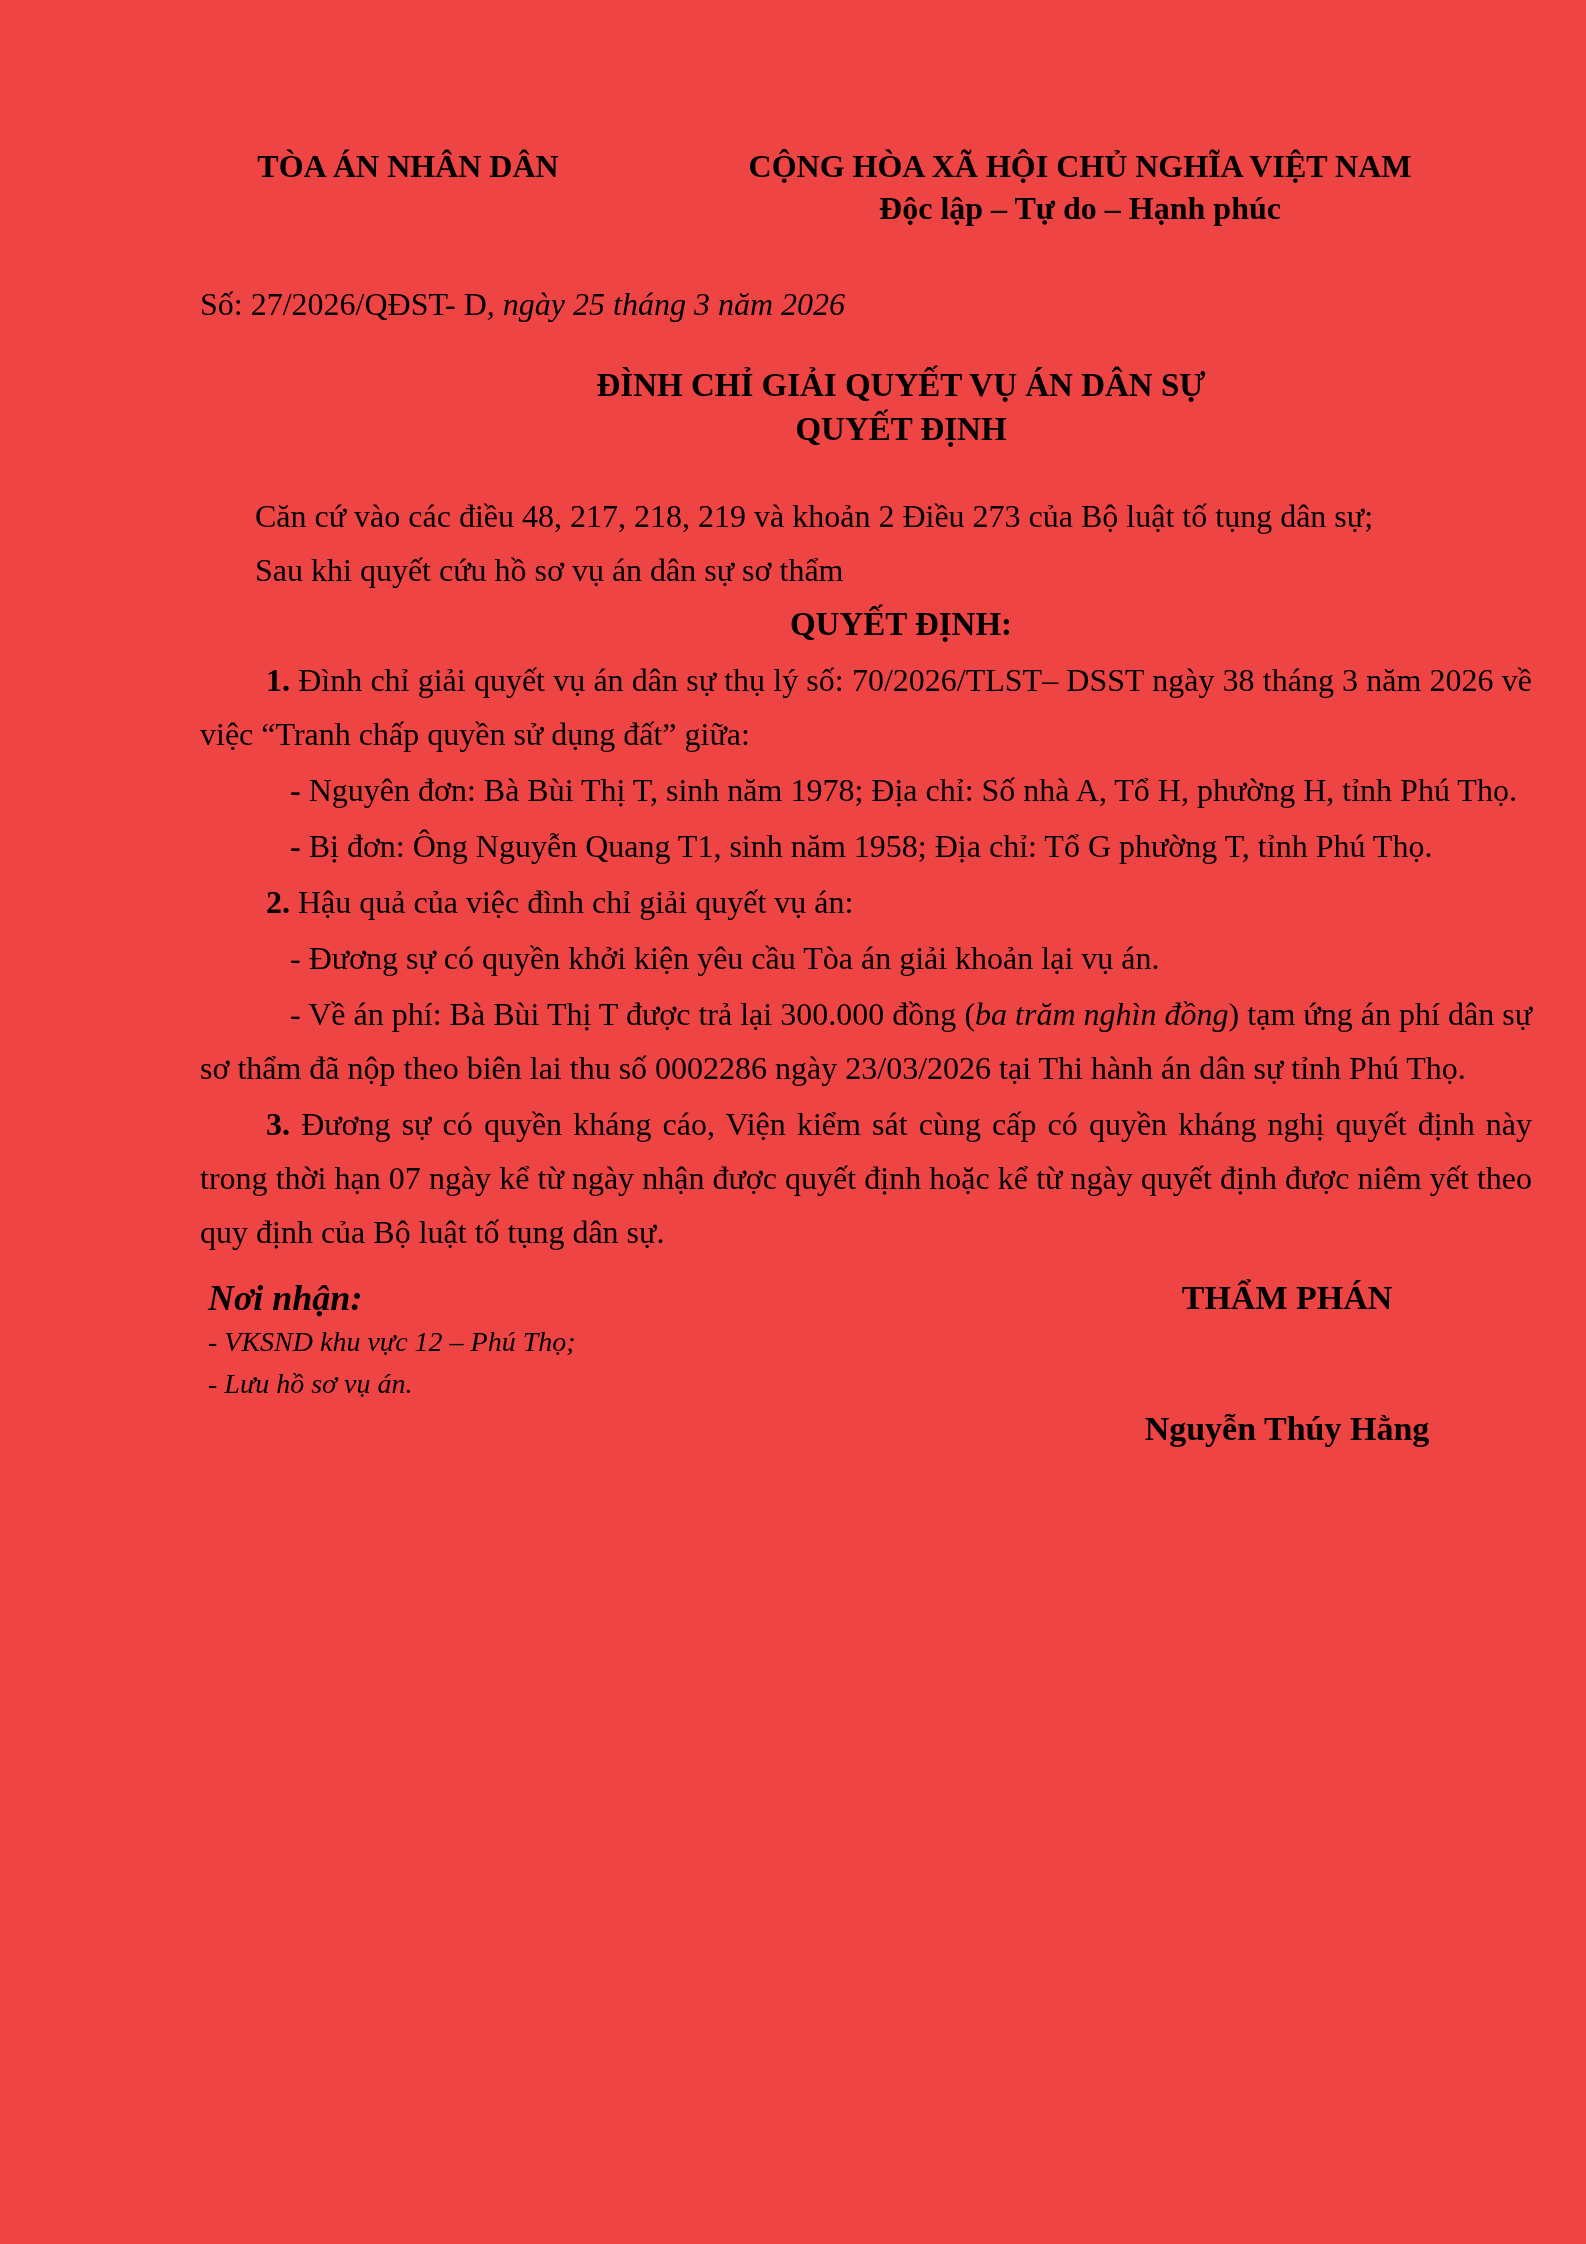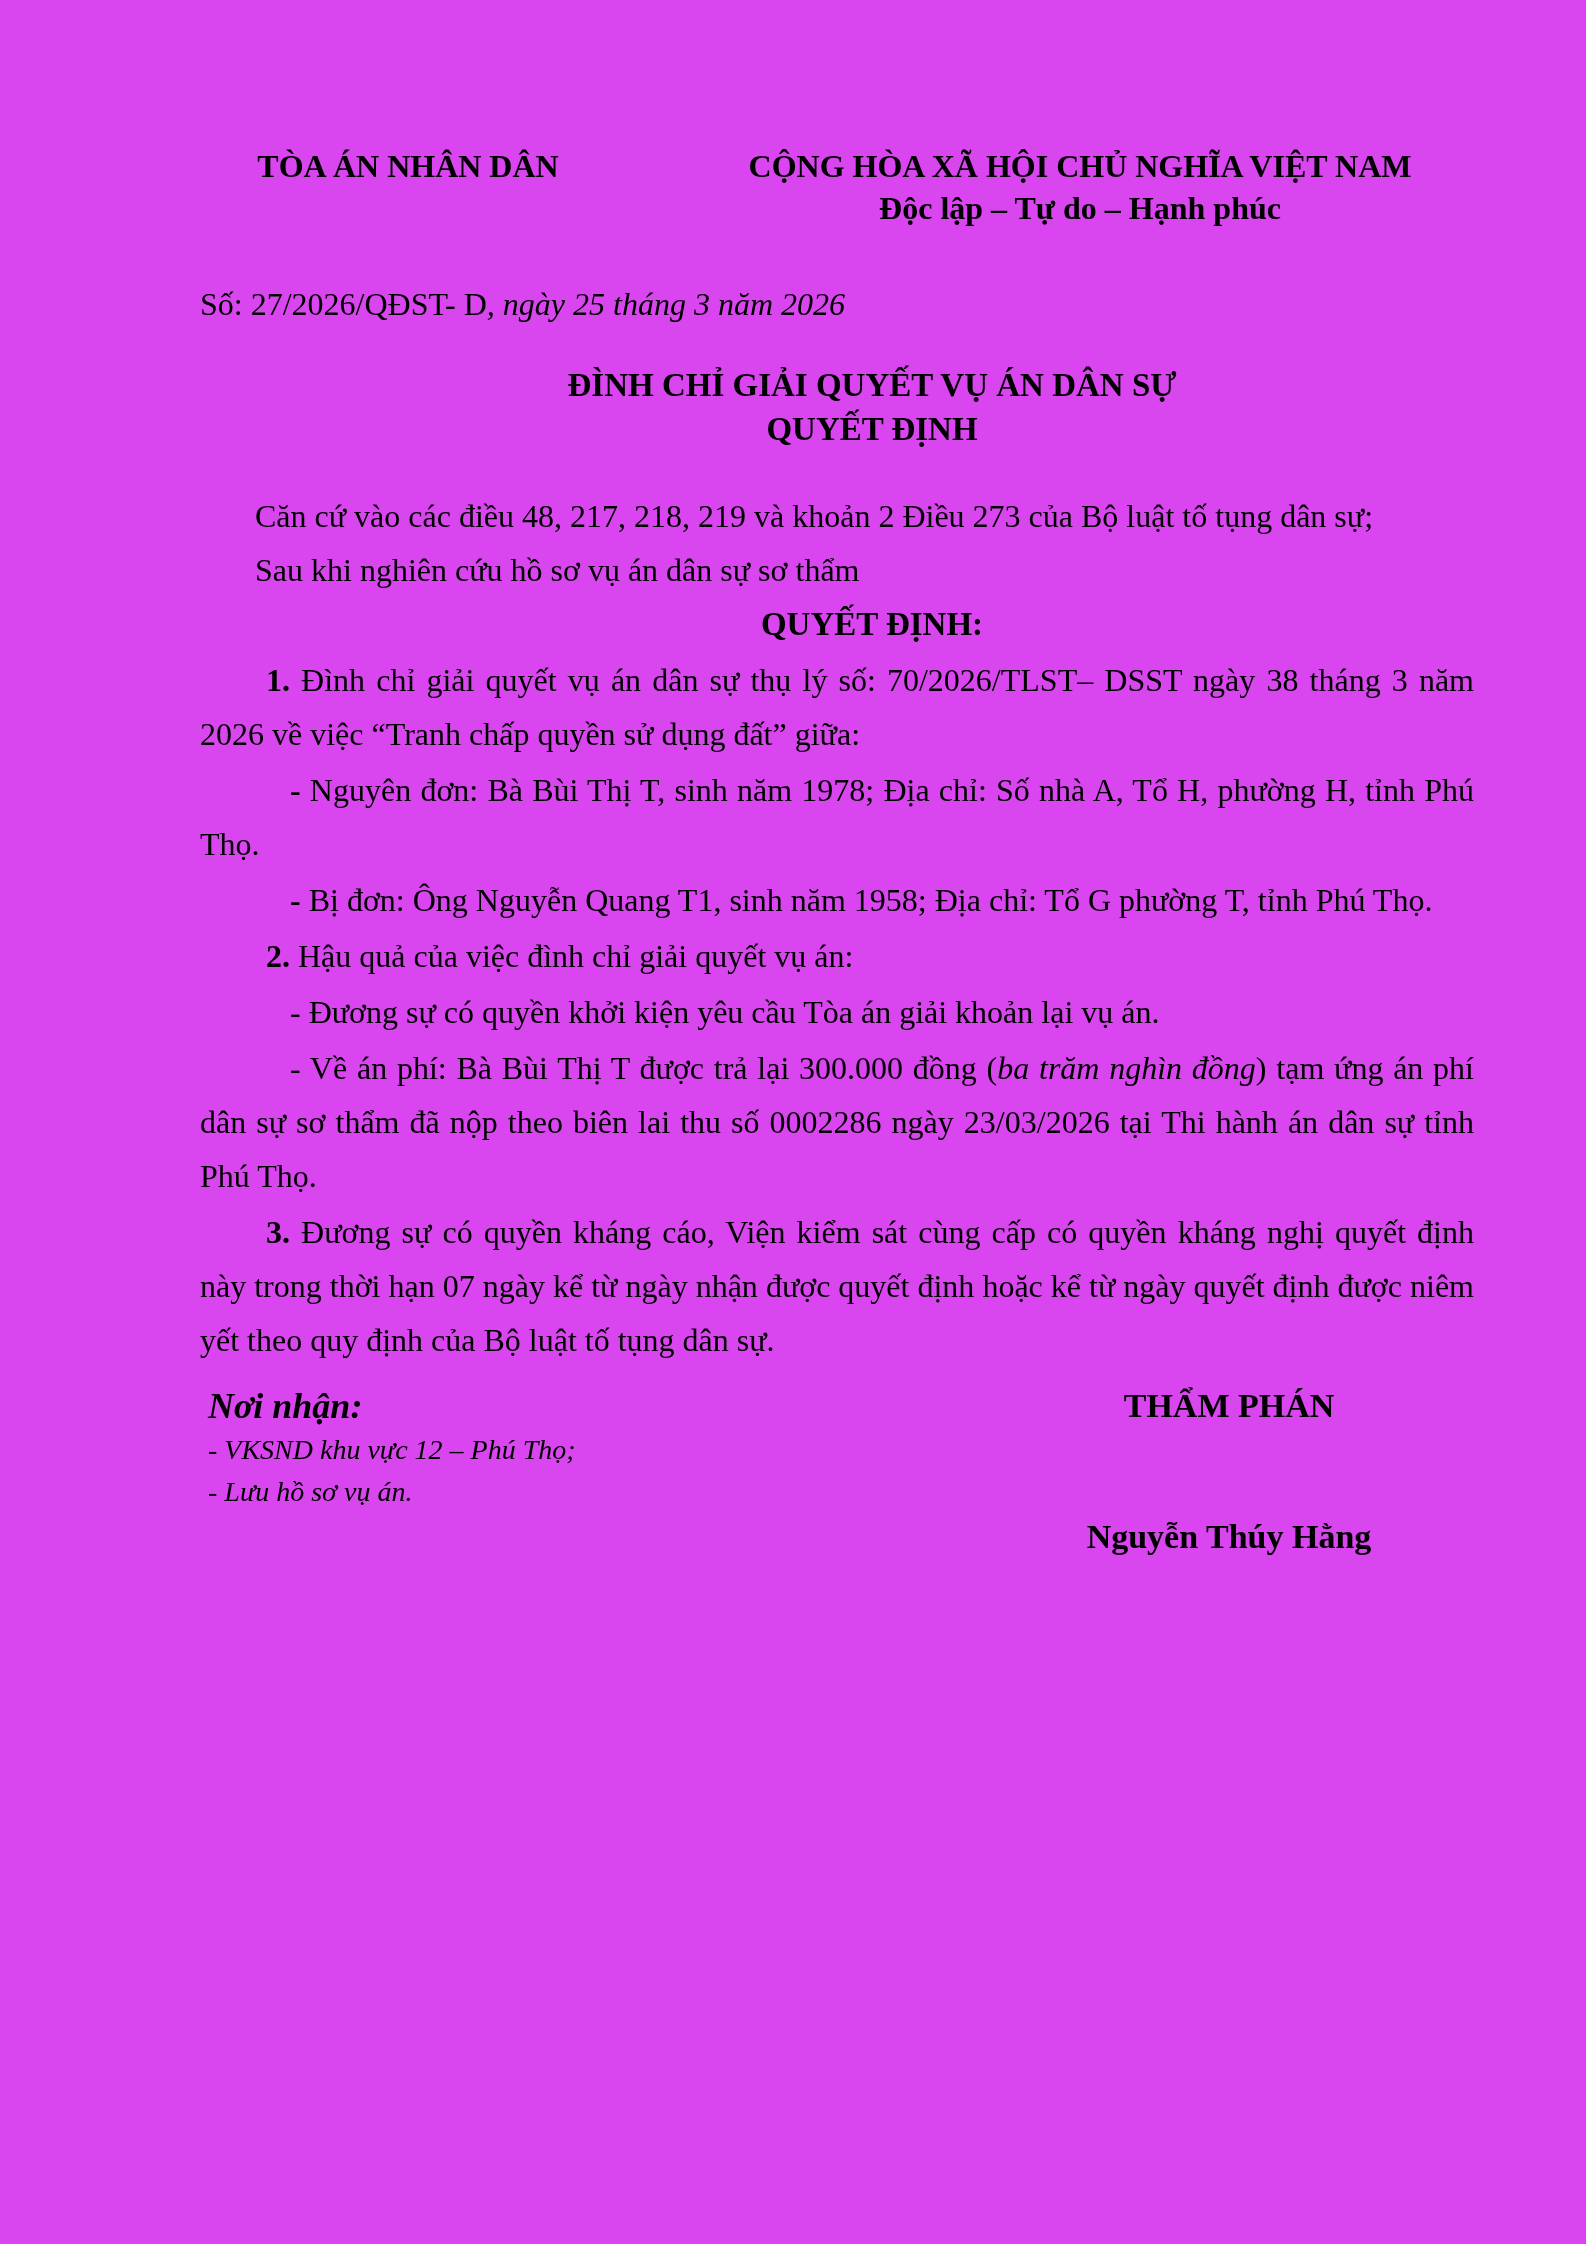--- a/index.html
+++ b/index.html
@@ -1,27 +1,27 @@
 <!DOCTYPE html>
 <html lang="vi"><head>
 <meta charset="utf-8">
 <style>
   html,body{margin:0;padding:0;background:#888;}
   .page{
     position:relative;
     width:1586px;
     height:2244px;
     margin:0 auto;
-    background:#d946ef;
+    background:#ef4444;
     color:#000;
     font-family:"Liberation Serif","DejaVu Serif",serif;
     font-size:32px;
     line-height:54px;
     box-sizing:border-box;
-    padding:145px 112px 0 200px;
+    padding:145px 54px 0 200px;
     overflow:hidden;
   }
   
   .nat-header{display:flex;align-items:flex-start;}
   .nat-left{
     width:416px;
     text-align:center;
     font-weight:bold;
     font-size:32px;
     line-height:42px;
@@ -114,21 +114,21 @@
 
   <p class="num-line"><span>Số: 27/2026/QĐST- D</span><span class="date">, ngày 25 tháng 3 năm 2026</span></p>
 
   <div class="doc-title">
     <div>ĐÌNH CHỈ GIẢI QUYẾT VỤ ÁN DÂN SỰ</div>
     <div>QUYẾT ĐỊNH</div>
   </div>
 
   <div class="doc-body">
     <p class="para">Căn cứ vào các điều 48, 217, 218, 219 và khoản 2 Điều 273 của Bộ luật tố tụng dân sự;</p>
-    <p class="para">Sau khi nghiên cứu hồ sơ vụ án dân sự sơ thẩm</p>
+    <p class="para">Sau khi quyết cứu hồ sơ vụ án dân sự sơ thẩm</p>
 
     <p class="decision-heading">QUYẾT ĐỊNH:</p>
 
     <p class="item"><span class="b">1.</span><span> Đình chỉ giải quyết vụ án dân sự thụ lý số: 70/2026/TLST– DSST  ngày 38 tháng 3 năm 2026 về việc “Tranh chấp quyền sử dụng đất” giữa:</span></p>
 
     <p class="sub"><span class="b">-</span><span> Nguyên đơn: Bà Bùi Thị T, sinh năm 1978; Địa chỉ: Số nhà A, Tổ H, phường H, tỉnh Phú Thọ.</span></p>
 
     <p class="sub"><span class="b">-</span><span> Bị đơn:  Ông Nguyễn Quang T1, sinh năm 1958; Địa chỉ: Tổ G phường T, tỉnh Phú Thọ.</span></p>
 
     <p class="item"><span class="b">2.</span><span> Hậu quả của việc đình chỉ giải quyết vụ án:</span></p>

